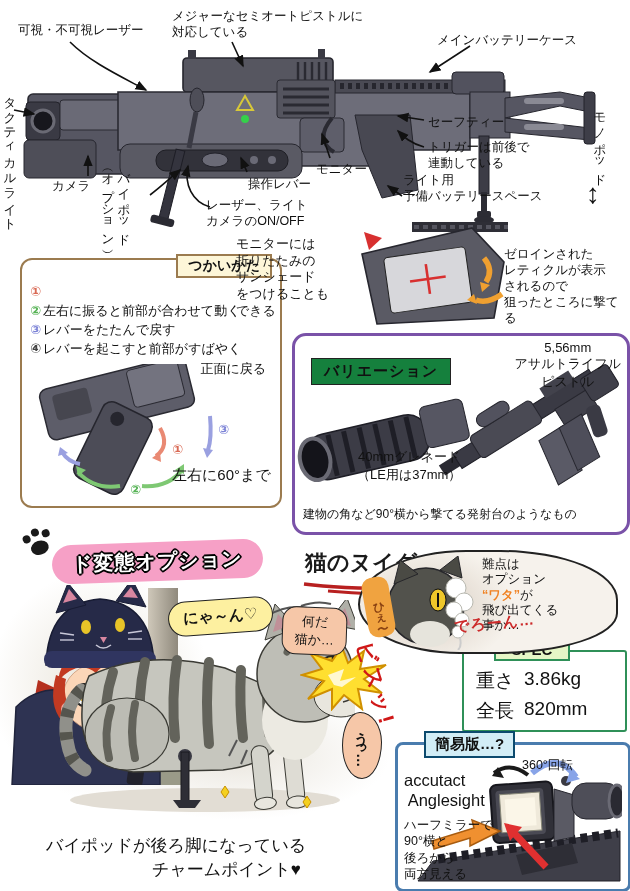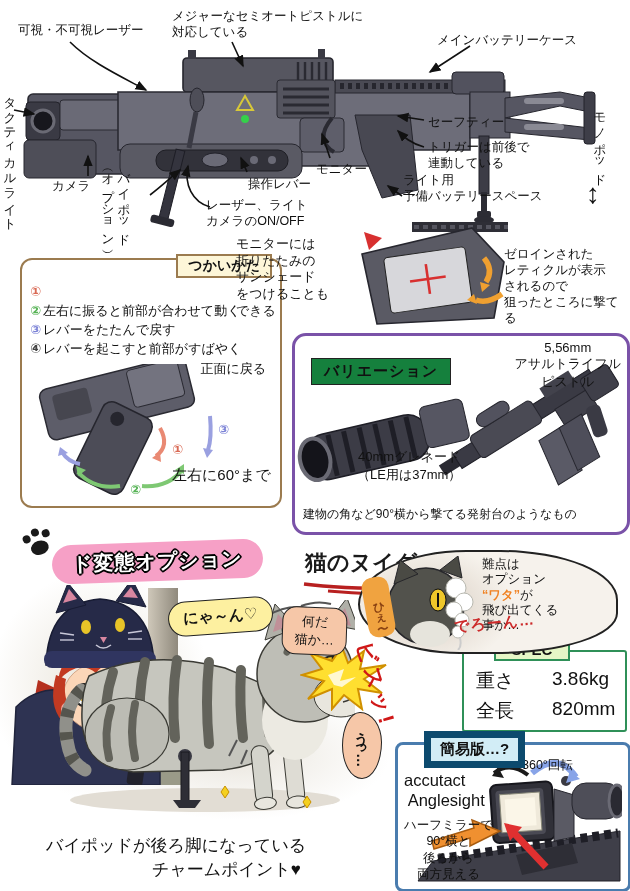--- a/index.html
+++ b/index.html
@@ -20,25 +20,25 @@
   .n3{color:#7b82d6;font-weight:bold}.n4{color:#444;font-weight:bold}
   .variation-box{position:absolute;left:292px;top:333px;width:332px;height:196px;
                  border:3px solid #7a52a8;border-radius:14px;background:#fff;}
   .variation-title{position:absolute;left:16px;top:22px;background:#15803d;border:1.5px solid #222;
                    padding:3px 12px;font-size:15px;font-weight:bold;letter-spacing:1px;z-index:3;}
   .spec-box{position:absolute;left:462px;top:650px;width:161px;height:78px;
             border:2.5px solid #2f9058;border-radius:3px;background:#fff;}
   .spec-title{position:absolute;left:30px;top:-14px;width:72px;text-align:center;background:#e6f6c6;
               border:2px solid #2f9058;font-size:15px;font-weight:bold;padding:1px 0;}
   .spec-rows{position:absolute;left:12px;top:16px;font-size:19px;}
-  .spec-row{display:flex;gap:32px;margin-bottom:4px;}
+  .spec-row{display:flex;gap:4px;margin-bottom:4px;}
   .spec-row .sl{width:44px;}
   .angle-box{position:absolute;left:395px;top:742px;width:230px;height:144px;
              border:3px solid #4a7cae;border-radius:8px;background:#fff;}
-  .angle-title{position:absolute;left:26px;top:-14px;background:#d2edf6;border:7px solid #0c4a6e;
+  .angle-title{position:absolute;left:26px;top:-14px;background:#d2edf6;border:2px solid #0c4a6e;
                padding:2px 9px;font-size:15px;font-weight:bold;z-index:3;}
   
   .heading-blob{position:absolute;left:52px;top:542px;background:#f6a0c6;border-radius:26px;
                 padding:6px 20px;transform:rotate(-2deg);z-index:2;}
   .heading-blob span{font-size:20px;font-weight:bold;color:#fff;letter-spacing:1px;
     text-shadow:-2px 0 #000,2px 0 #000,0 -2px #000,0 2px #000,-1px -1px #000,1px 1px #000,-1px 1px #000,1px -1px #000;}
   .heading-name{position:absolute;left:305px;top:548px;font-size:22px;font-weight:bold;color:#1a1a1a;z-index:2;}
   .bubble{position:absolute;border:1.6px solid #222;color:#111;text-align:center;}
   .nyan{left:168px;top:599px;background:#fdf0a0;border-radius:18px;padding:7px 14px;
         font-size:15px;font-weight:bold;transform:rotate(-4deg);z-index:5;}
@@ -483,21 +483,21 @@
       <path d="M130,30 q-18,-14 -34,-2" stroke="#1a1a1a" stroke-width="4" fill="none"></path>
       <path d="M100,22 l-6,9 l12,2 z" fill="#1a1a1a"></path>
       <polygon points="34,96 76,83 74,75 102,86 72,101 72,93 36,104" fill="#f09030" stroke="#a85c10" stroke-width="1.5"></polygon>
       <line x1="148" y1="122" x2="116" y2="88" stroke="#e03030" stroke-width="7"></line>
       <polygon points="106,78 124,82 112,96" fill="#e03030"></polygon>
     </svg>
     <div class="angle-title">簡易版…?</div>
     <div class="abs" style="left:124px;top:12px;font-size:12.5px;z-index:2;">360°回転</div>
     <div class="abs pre" style="left:6px;top:26px;font-size:16.5px;line-height:1.2;z-index:2;">accutact
  Anglesight</div>
-    <div class="abs" style="left:6px;top:72px;font-size:12.5px;line-height:1.3;white-space:pre-line;z-index:2;text-align:center;">ハーフミラーで
+    <div class="abs" style="left:6px;top:72px;font-size:12.5px;line-height:1.3;white-space:pre-line;z-index:2;">ハーフミラーで
 90°横と
 後ろから
 両方見える</div>
   </div>
 
   <div class="footer-line" style="left:152px;top:858px;">チャームポイント♥</div>
   <div class="footer-line" style="left:46px;top:834px;">バイポッドが後ろ脚になっている</div>
 
 </div>
 

